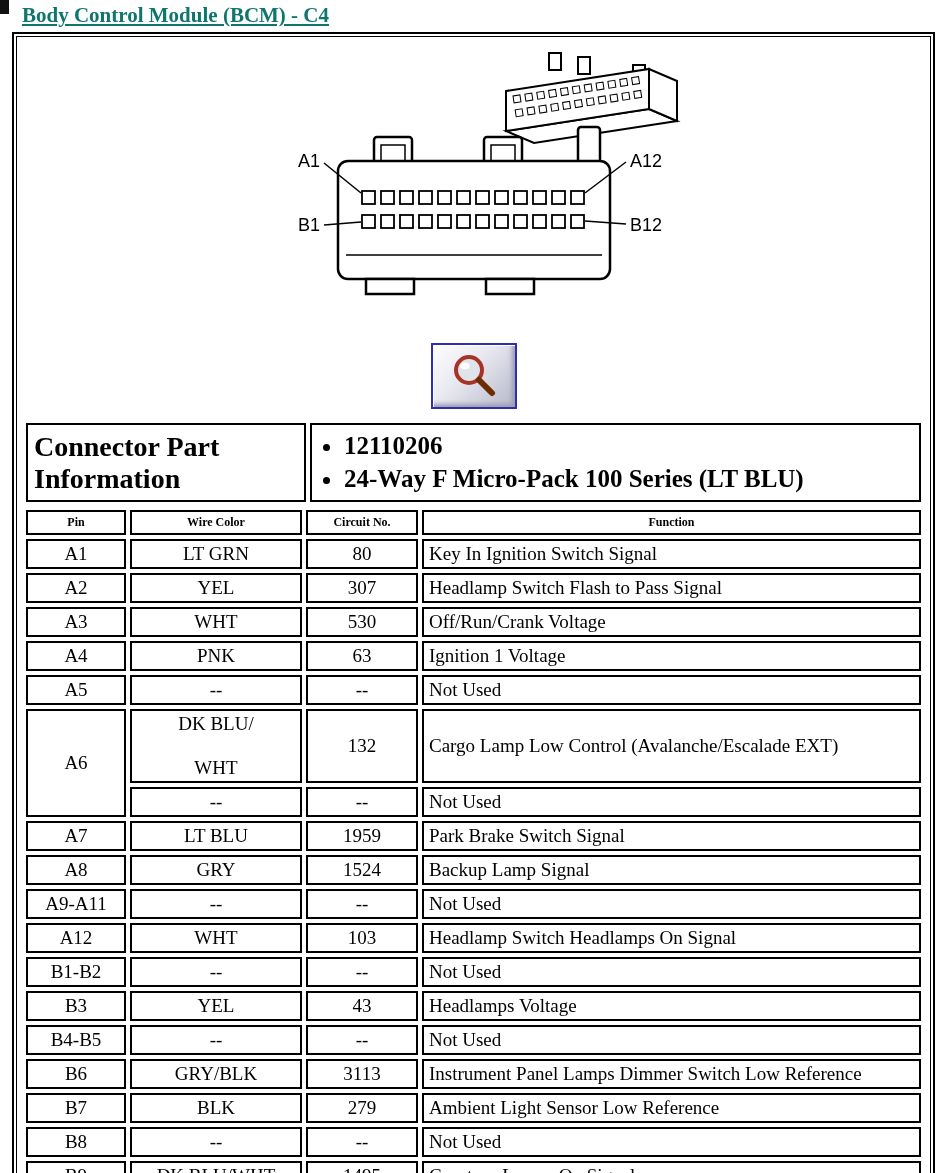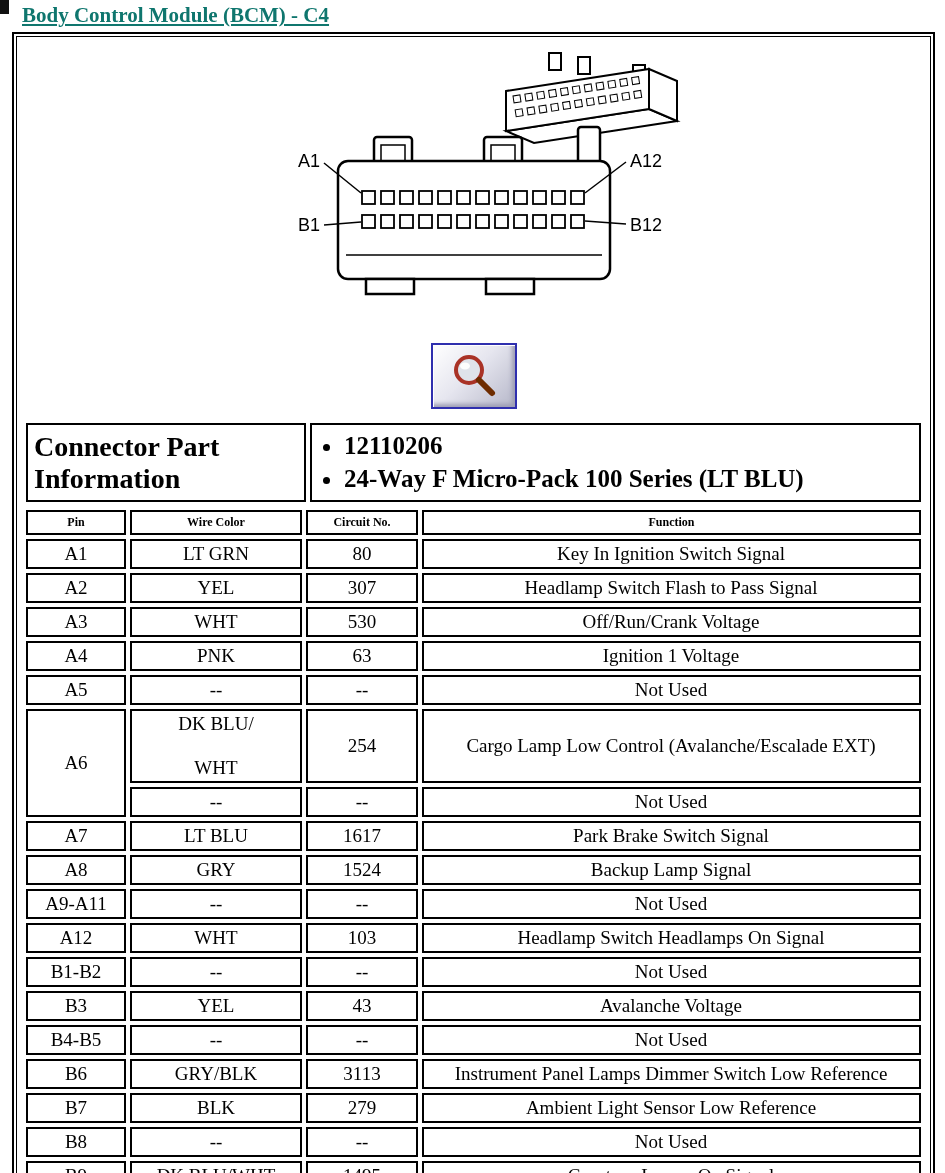--- a/index.html
+++ b/index.html
@@ -55,21 +55,21 @@
     border-spacing: 4px;
     table-layout: fixed;
   }
   td, th { border: 2px solid #000; background: #fff; vertical-align: middle; }
   .info-table td { padding: 3px 6px; }
   .pi-label { font-weight: bold; font-size: 28px; }
   .pi-values ul { margin: 2px 0 2px 26px; padding: 0; }
   .pi-values li { font-weight: bold; font-size: 25px; line-height: 1.3; }
   .pin-table th { font-size: 12px; padding: 3px 0; }
   .pin-table td { font-size: 19px; padding: 2px 6px; text-align: center; }
-  .pin-table td.fn { text-align: center; padding-left: 5px; }
+  .pin-table td.fn { text-align: left; padding-left: 5px; }
   .pre { white-space: pre-line; }
   .tall { height: 72px; }
 </style>
 </head>
 <body>
 
 <div class="corner-mark"></div>
 
 <div class="title-wrap">
   <span class="page-title">Body Control Module (BCM) - C4</span>
@@ -242,32 +242,32 @@
           <td>A5</td>
           <td class="pre">--</td>
           <td>--</td>
           <td class="fn">Not Used</td>
         </tr>
         <tr>
           <td rowspan="2">A6</td>
           <td class="pre tall">DK BLU/
 
 WHT</td>
-          <td>254</td>
+          <td>132</td>
           <td class="fn">Cargo Lamp Low Control (Avalanche/Escalade EXT)</td>
         </tr>
         <tr>
           <td class="pre">--</td>
           <td>--</td>
           <td class="fn">Not Used</td>
         </tr>
         <tr>
           <td>A7</td>
           <td class="pre">LT BLU</td>
-          <td>1617</td>
+          <td>1959</td>
           <td class="fn">Park Brake Switch Signal</td>
         </tr>
         <tr>
           <td>A8</td>
           <td class="pre">GRY</td>
           <td>1524</td>
           <td class="fn">Backup Lamp Signal</td>
         </tr>
         <tr>
           <td>A9-A11</td>
@@ -284,21 +284,21 @@
         <tr>
           <td>B1-B2</td>
           <td class="pre">--</td>
           <td>--</td>
           <td class="fn">Not Used</td>
         </tr>
         <tr>
           <td>B3</td>
           <td class="pre">YEL</td>
           <td>43</td>
-          <td class="fn">Avalanche Voltage</td>
+          <td class="fn">Headlamps Voltage</td>
         </tr>
         <tr>
           <td>B4-B5</td>
           <td class="pre">--</td>
           <td>--</td>
           <td class="fn">Not Used</td>
         </tr>
         <tr>
           <td>B6</td>
           <td class="pre">GRY/BLK</td>

